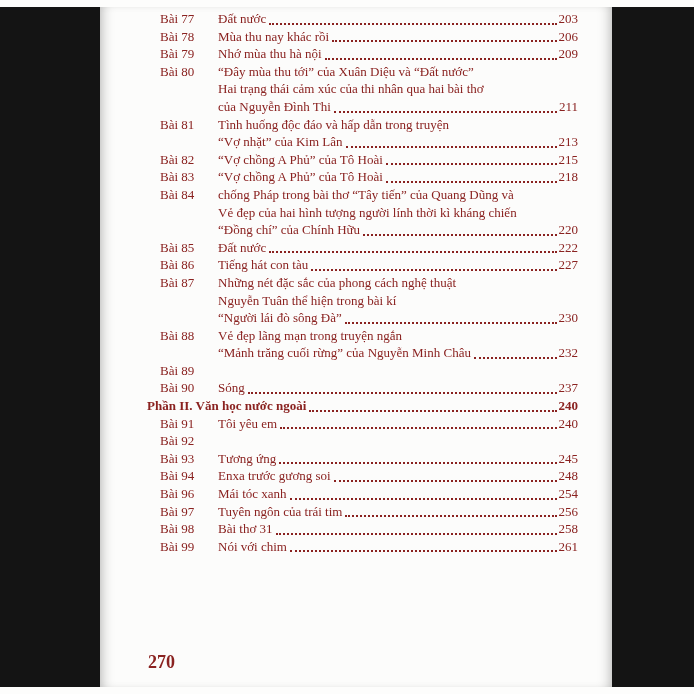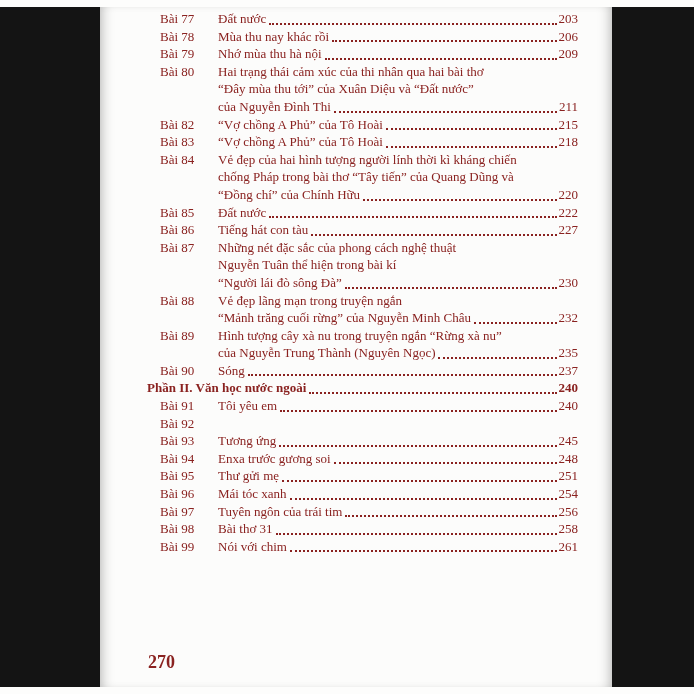--- a/index.html
+++ b/index.html
@@ -117,30 +117,41 @@
             <div class="line last">
               <span>Nhớ mùa thu hà nội</span>
               <span class="dots"></span>
               <span class="pg">209</span>
             </div>
           </div>
         </div>
         <div class="entry">
           <span class="label">Bài 80</span>
           <div class="body">
+            <div class="line">“Đây mùa thu tới” của Xuân Diệu và “Đất nước”</div>
             <div class="line">Hai trạng thái cảm xúc của thi nhân qua hai bài thơ</div>
-            <div class="line">“Đây mùa thu tới” của Xuân Diệu và “Đất nước”</div>
             <div class="line last">
               <span>của Nguyễn Đình Thi</span>
               <span class="dots"></span>
               <span class="pg">211</span>
             </div>
           </div>
         </div>
         <div class="entry">
+          <span class="label">Bài 81</span>
+          <div class="body">
+            <div class="line">Tình huống độc đáo và hấp dẫn trong truyện</div>
+            <div class="line last">
+              <span>“Vợ nhặt” của Kim Lân</span>
+              <span class="dots"></span>
+              <span class="pg">213</span>
+            </div>
+          </div>
+        </div>
+        <div class="entry">
           <span class="label">Bài 82</span>
           <div class="body">
             <div class="line last">
               <span>“Vợ chồng A Phủ” của Tô Hoài</span>
               <span class="dots"></span>
               <span class="pg">215</span>
             </div>
           </div>
         </div>
         <div class="entry">
@@ -149,22 +160,22 @@
             <div class="line last">
               <span>“Vợ chồng A Phủ” của Tô Hoài</span>
               <span class="dots"></span>
               <span class="pg">218</span>
             </div>
           </div>
         </div>
         <div class="entry">
           <span class="label">Bài 84</span>
           <div class="body">
+            <div class="line">chống Pháp trong bài thơ “Tây tiến” của Quang Dũng và</div>
             <div class="line">Vẻ đẹp của hai hình tượng người lính thời kì kháng chiến</div>
-            <div class="line">chống Pháp trong bài thơ “Tây tiến” của Quang Dũng và</div>
             <div class="line last">
               <span>“Đồng chí” của Chính Hữu</span>
               <span class="dots"></span>
               <span class="pg">220</span>
             </div>
           </div>
         </div>
         <div class="entry">
           <span class="label">Bài 85</span>
           <div class="body">
@@ -203,28 +214,20 @@
             <div class="line">Vẻ đẹp lãng mạn trong truyện ngắn</div>
             <div class="line last">
               <span>“Mảnh trăng cuối rừng” của Nguyễn Minh Châu</span>
               <span class="dots"></span>
               <span class="pg">232</span>
             </div>
           </div>
         </div>
         <div class="entry">
           <span class="label">Bài 89</span>
-          <div class="body">
-            <div class="line">Hình tượng cây xà nu trong truyện ngắn “Rừng xà nu”</div>
-            <div class="line last">
-              <span>của Nguyễn Trung Thành (Nguyên Ngọc)</span>
-              <span class="dots"></span>
-              <span class="pg">235</span>
-            </div>
-          </div>
         </div>
         <div class="entry">
           <span class="label">Bài 90</span>
           <div class="body">
             <div class="line last">
               <span>Sóng</span>
               <span class="dots"></span>
               <span class="pg">237</span>
             </div>
           </div>
@@ -261,30 +264,20 @@
             </div>
           </div>
         </div>
         <div class="entry">
           <span class="label">Bài 94</span>
           <div class="body">
             <div class="line last">
               <span>Enxa trước gương soi</span>
               <span class="dots"></span>
               <span class="pg">248</span>
-            </div>
-          </div>
-        </div>
-        <div class="entry">
-          <span class="label">Bài 95</span>
-          <div class="body">
-            <div class="line last">
-              <span>Thư gửi mẹ</span>
-              <span class="dots"></span>
-              <span class="pg">251</span>
             </div>
           </div>
         </div>
         <div class="entry">
           <span class="label">Bài 96</span>
           <div class="body">
             <div class="line last">
               <span>Mái tóc xanh</span>
               <span class="dots"></span>
               <span class="pg">254</span>

